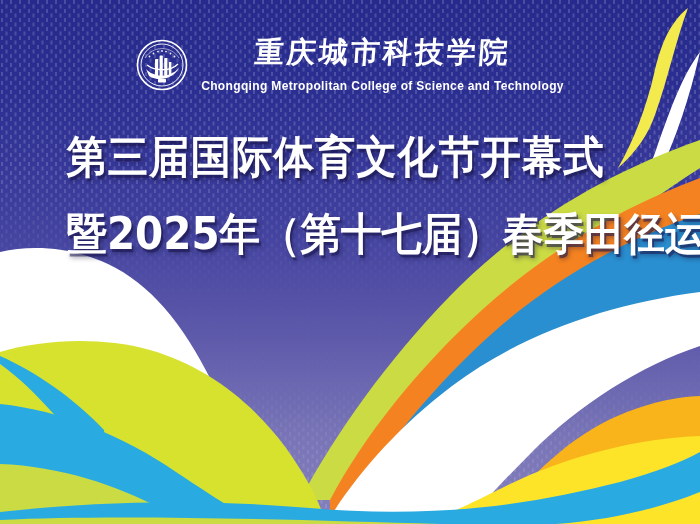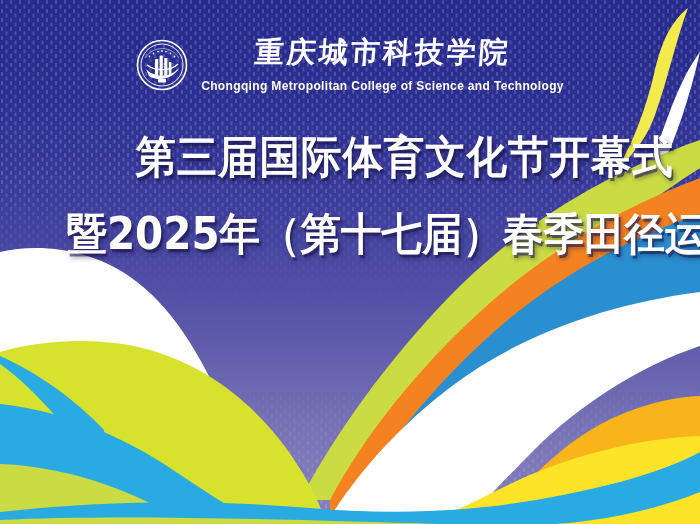--- a/index.html
+++ b/index.html
@@ -98,21 +98,21 @@
     letter-spacing: 0.35px;
     white-space: nowrap;
   }
 
   
   .title-block {
     position: absolute;
     top: 128px;
     left: 0;
     right: 0;
-    text-align: right;
+    text-align: left;
     margin-left: 40px;
   }
   .title-line {
     font-family: "DejaVu Sans", "Liberation Sans", sans-serif;
     color: #ffffff;
     font-weight: 700;
     white-space: nowrap;
     text-shadow:
       2px 3px 0 rgba(28,24,80,0.55),
       3px 4px 5px rgba(20,16,60,0.45);

